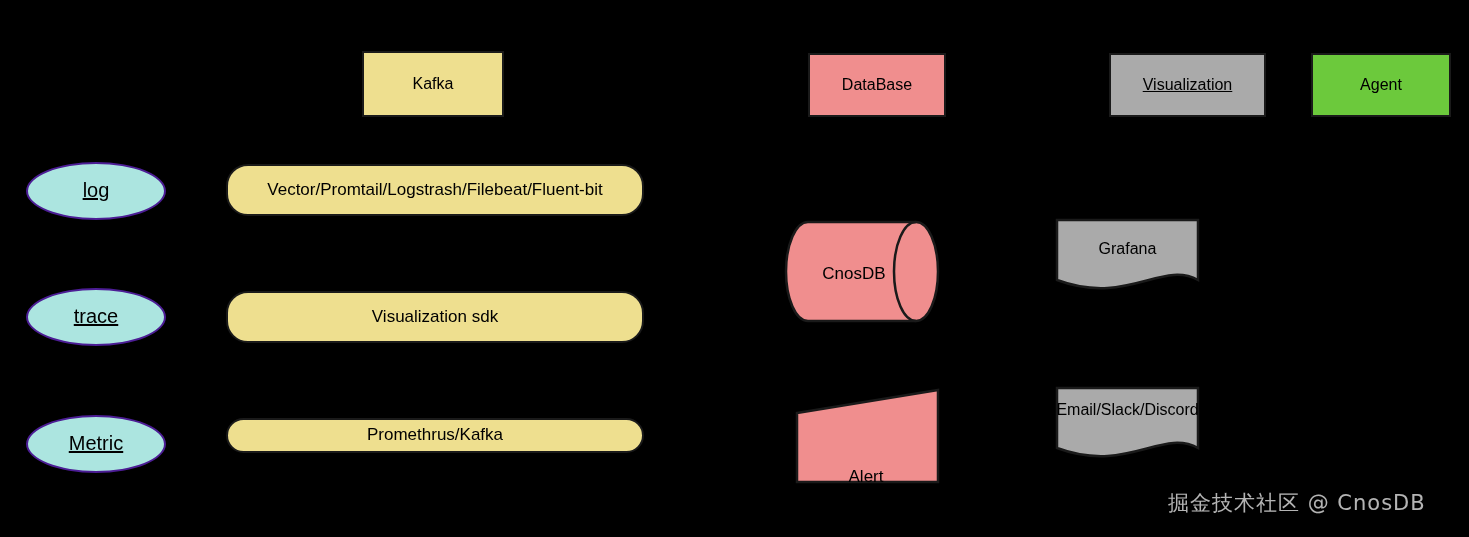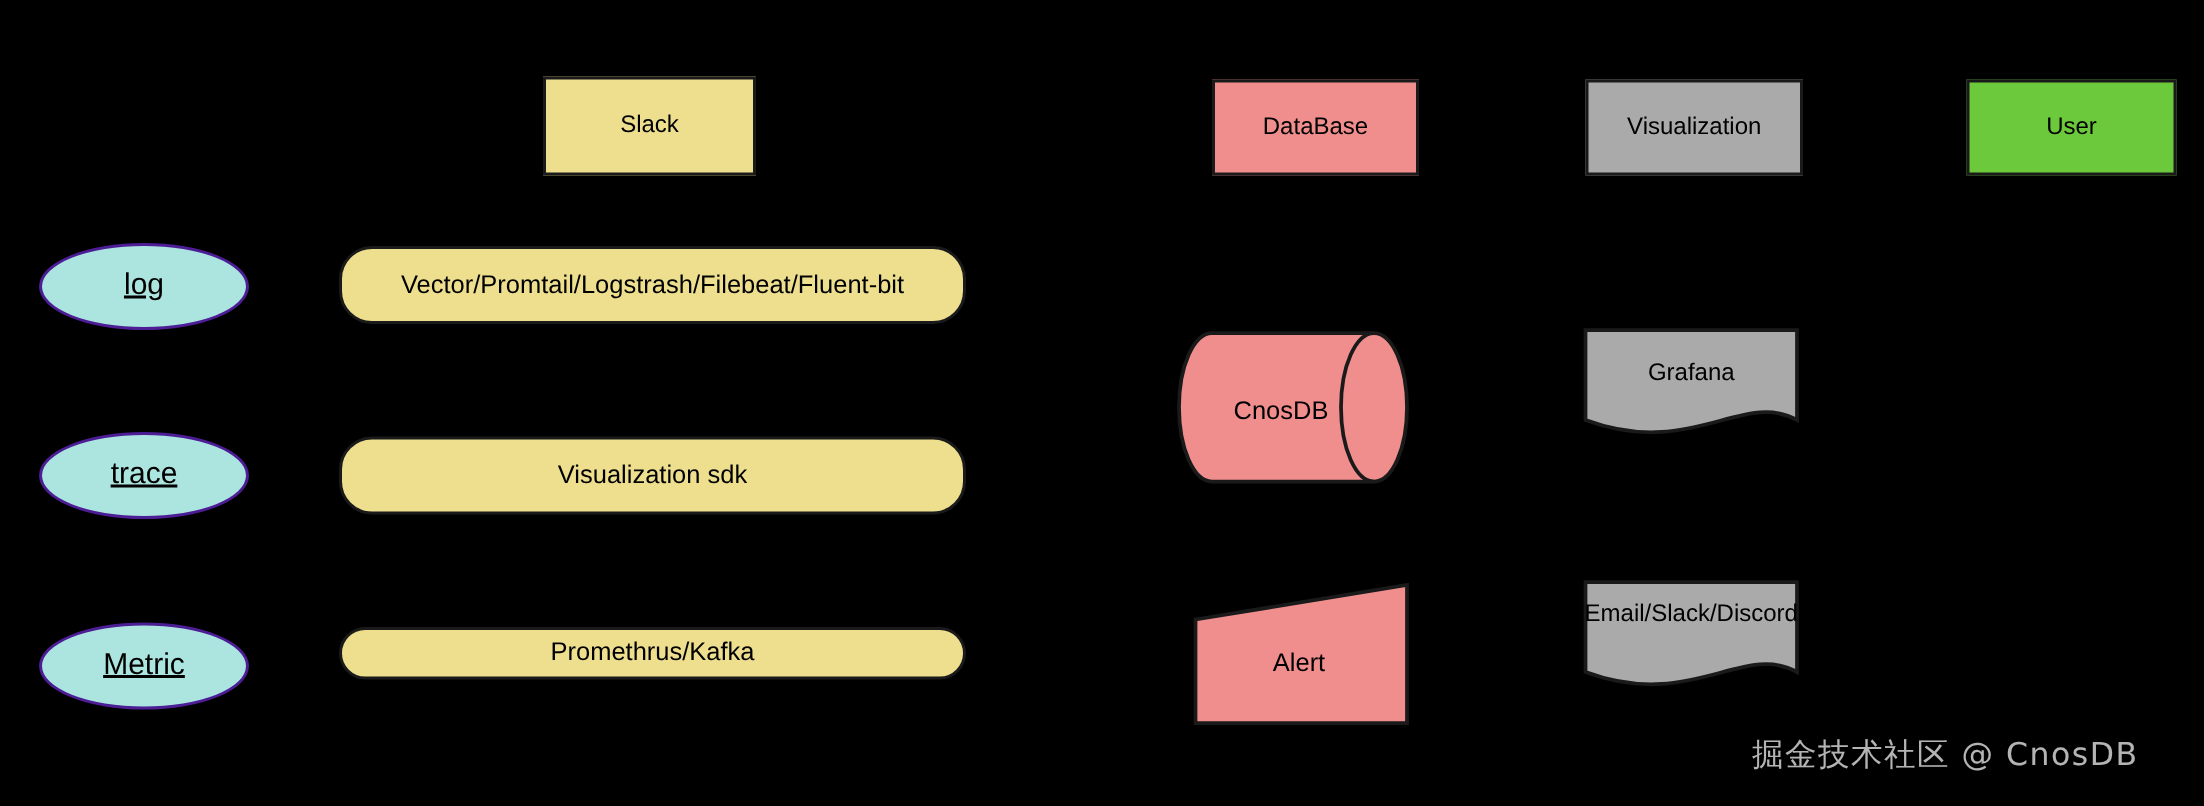--- a/index.html
+++ b/index.html
@@ -97,21 +97,21 @@
     align-items: flex-start;
     justify-content: center;
     font-size: 16px;
   }
   .docshape .node-label { margin-top: 22px; padding: 0 2px; }
 
   
   .trapezoid {
     position: absolute;
     display: flex;
-    align-items: center;
+    align-items: flex-end;
     justify-content: center;
     font-size: 17px;
   }
   .trapezoid .node-label { margin-top: 12px; }
 
   
   .watermark {
     position: absolute;
     color: rgba(225,225,225,0.80);
     font-size: 21px;
@@ -121,33 +121,33 @@
     user-select: none;
   }
 </style>
 </head>
 <body>
 
 <div id="canvas">
 
 
   <div class="hdr yellow" style="left:362px; top:51px; width:142px; height:66px;">
-    <span class="node-label">Slack</span>
+    <span class="node-label">Kafka</span>
   </div>
 
   <div class="hdr red" style="left:788px; top:53px; width:138px; height:64px;">
     <span class="node-label">DataBase</span>
   </div>
 
-  <div class="hdr gray" style="left:1057px; top:53px; width:145px; height:64px;">
+  <div class="hdr gray" style="left:1109px; top:53px; width:157px; height:64px;text-decoration:underline;">
     <span class="node-label">Visualization</span>
   </div>
 
   <div class="hdr green" style="left:1311px; top:53px; width:140px; height:64px;">
-    <span class="node-label">User</span>
+    <span class="node-label">Agent</span>
   </div>
 
   <div class="ellipse" style="left:26px; top:162px; width:140px; height:58px;">
     <span class="node-label">log</span>
   </div>
 
   <div class="ellipse" style="left:26px; top:288px; width:140px; height:58px;">
     <span class="node-label">trace</span>
   </div>
 

